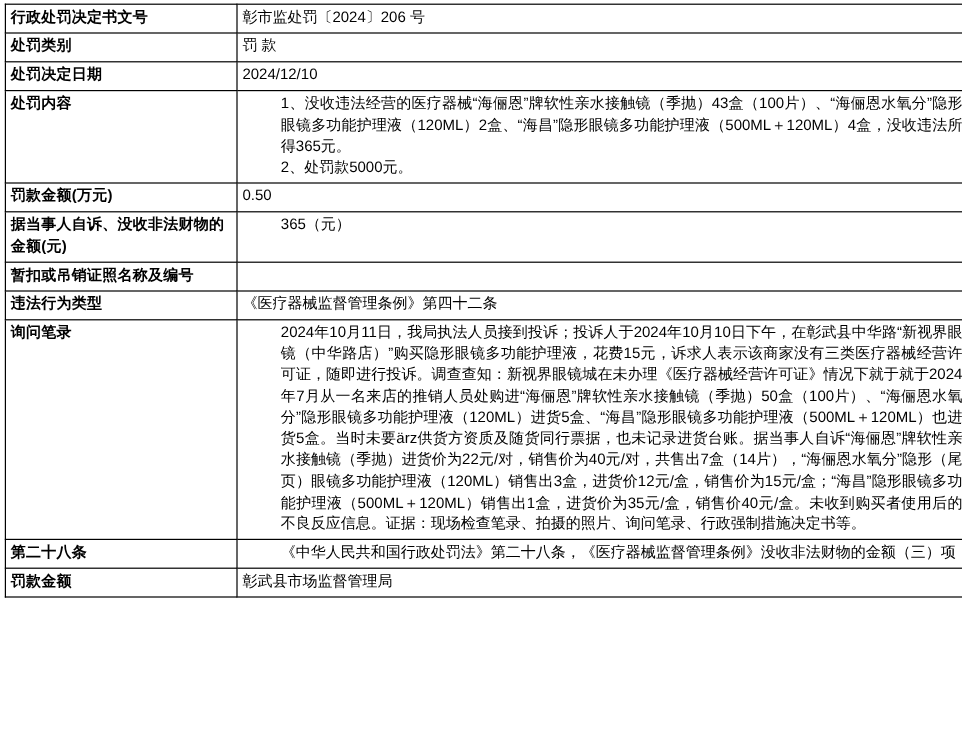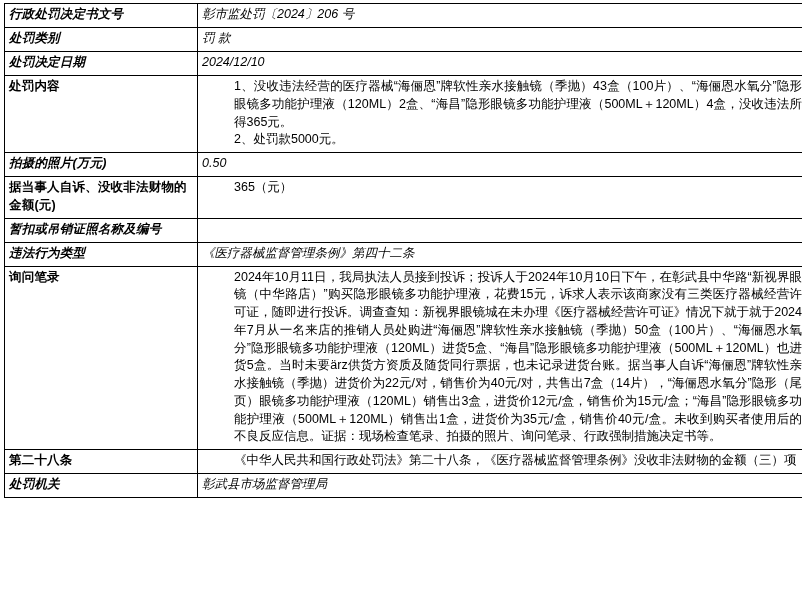--- a/index.html
+++ b/index.html
@@ -45,21 +45,20 @@
     white-space: pre-wrap;
     text-align: justify;
     text-justify: inter-ideograph;
     margin-left: 32px;
   }
   .single-line {
     height: 18px;
     line-height: 18px;
     padding-top: 1px;
     padding-bottom: 1px;
-    font-style: italic;
   }
 </style>
 </head>
 <body>
 
 <table class="penalty-table">
   <tbody>
     <tr>
       <td class="label-cell single-line">行政处罚决定书文号</td>
       <td class="value-cell single-line">彰市监处罚〔2024〕206 号</td>
@@ -73,21 +72,21 @@
       <td class="value-cell single-line">2024/12/10</td>
     </tr>
     <tr>
       <td class="label-cell">处罚内容</td>
       <td class="value-cell">
           <span class="val-text">1、没收违法经营的医疗器械“海俪恩”牌软性亲水接触镜（季抛）43盒（100片）、“海俪恩水氧分”隐形眼镜多功能护理液（120ML）2盒、“海昌”隐形眼镜多功能护理液（500ML＋120ML）4盒，没收违法所得365元。
 2、处罚款5000元。</span>
         </td>
     </tr>
     <tr>
-      <td class="label-cell single-line">拍摄的照片(万元)</td>
+      <td class="label-cell single-line">罚款金额(万元)</td>
       <td class="value-cell single-line">0.50</td>
     </tr>
     <tr>
       <td class="label-cell">据当事人自诉、没收非法财物的金额(元)</td>
       <td class="value-cell">
           <span class="val-text">365（元）</span>
         </td>
     </tr>
     <tr>
       <td class="label-cell single-line">暂扣或吊销证照名称及编号</td>
@@ -103,17 +102,17 @@
           <span class="val-text">2024年10月11日，我局执法人员接到投诉；投诉人于2024年10月10日下午，在彰武县中华路“新视界眼镜（中华路店）”购买隐形眼镜多功能护理液，花费15元，诉求人表示该商家没有三类医疗器械经营许可证，随即进行投诉。调查查知：新视界眼镜城在未办理《医疗器械经营许可证》情况下就于就于2024年7月从一名来店的推销人员处购进“海俪恩”牌软性亲水接触镜（季抛）50盒（100片）、“海俪恩水氧分”隐形眼镜多功能护理液（120ML）进货5盒、“海昌”隐形眼镜多功能护理液（500ML＋120ML）也进货5盒。当时未要ärz供货方资质及随货同行票据，也未记录进货台账。据当事人自诉“海俪恩”牌软性亲水接触镜（季抛）进货价为22元/对，销售价为40元/对，共售出7盒（14片），“海俪恩水氧分”隐形（尾页）眼镜多功能护理液（120ML）销售出3盒，进货价12元/盒，销售价为15元/盒；“海昌”隐形眼镜多功能护理液（500ML＋120ML）销售出1盒，进货价为35元/盒，销售价40元/盒。未收到购买者使用后的不良反应信息。证据：现场检查笔录、拍摄的照片、询问笔录、行政强制措施决定书等。</span>
         </td>
     </tr>
     <tr>
       <td class="label-cell">第二十八条</td>
       <td class="value-cell">
           <span class="val-text">《中华人民共和国行政处罚法》第二十八条，《医疗器械监督管理条例》没收非法财物的金额（三）项</span>
         </td>
     </tr>
     <tr>
-      <td class="label-cell single-line">处罚机关</td>
+      <td class="label-cell single-line">罚款金额</td>
       <td class="value-cell single-line">彰武县市场监督管理局</td>
     </tr>
   </tbody>
 </table>
 
 </body></html>

